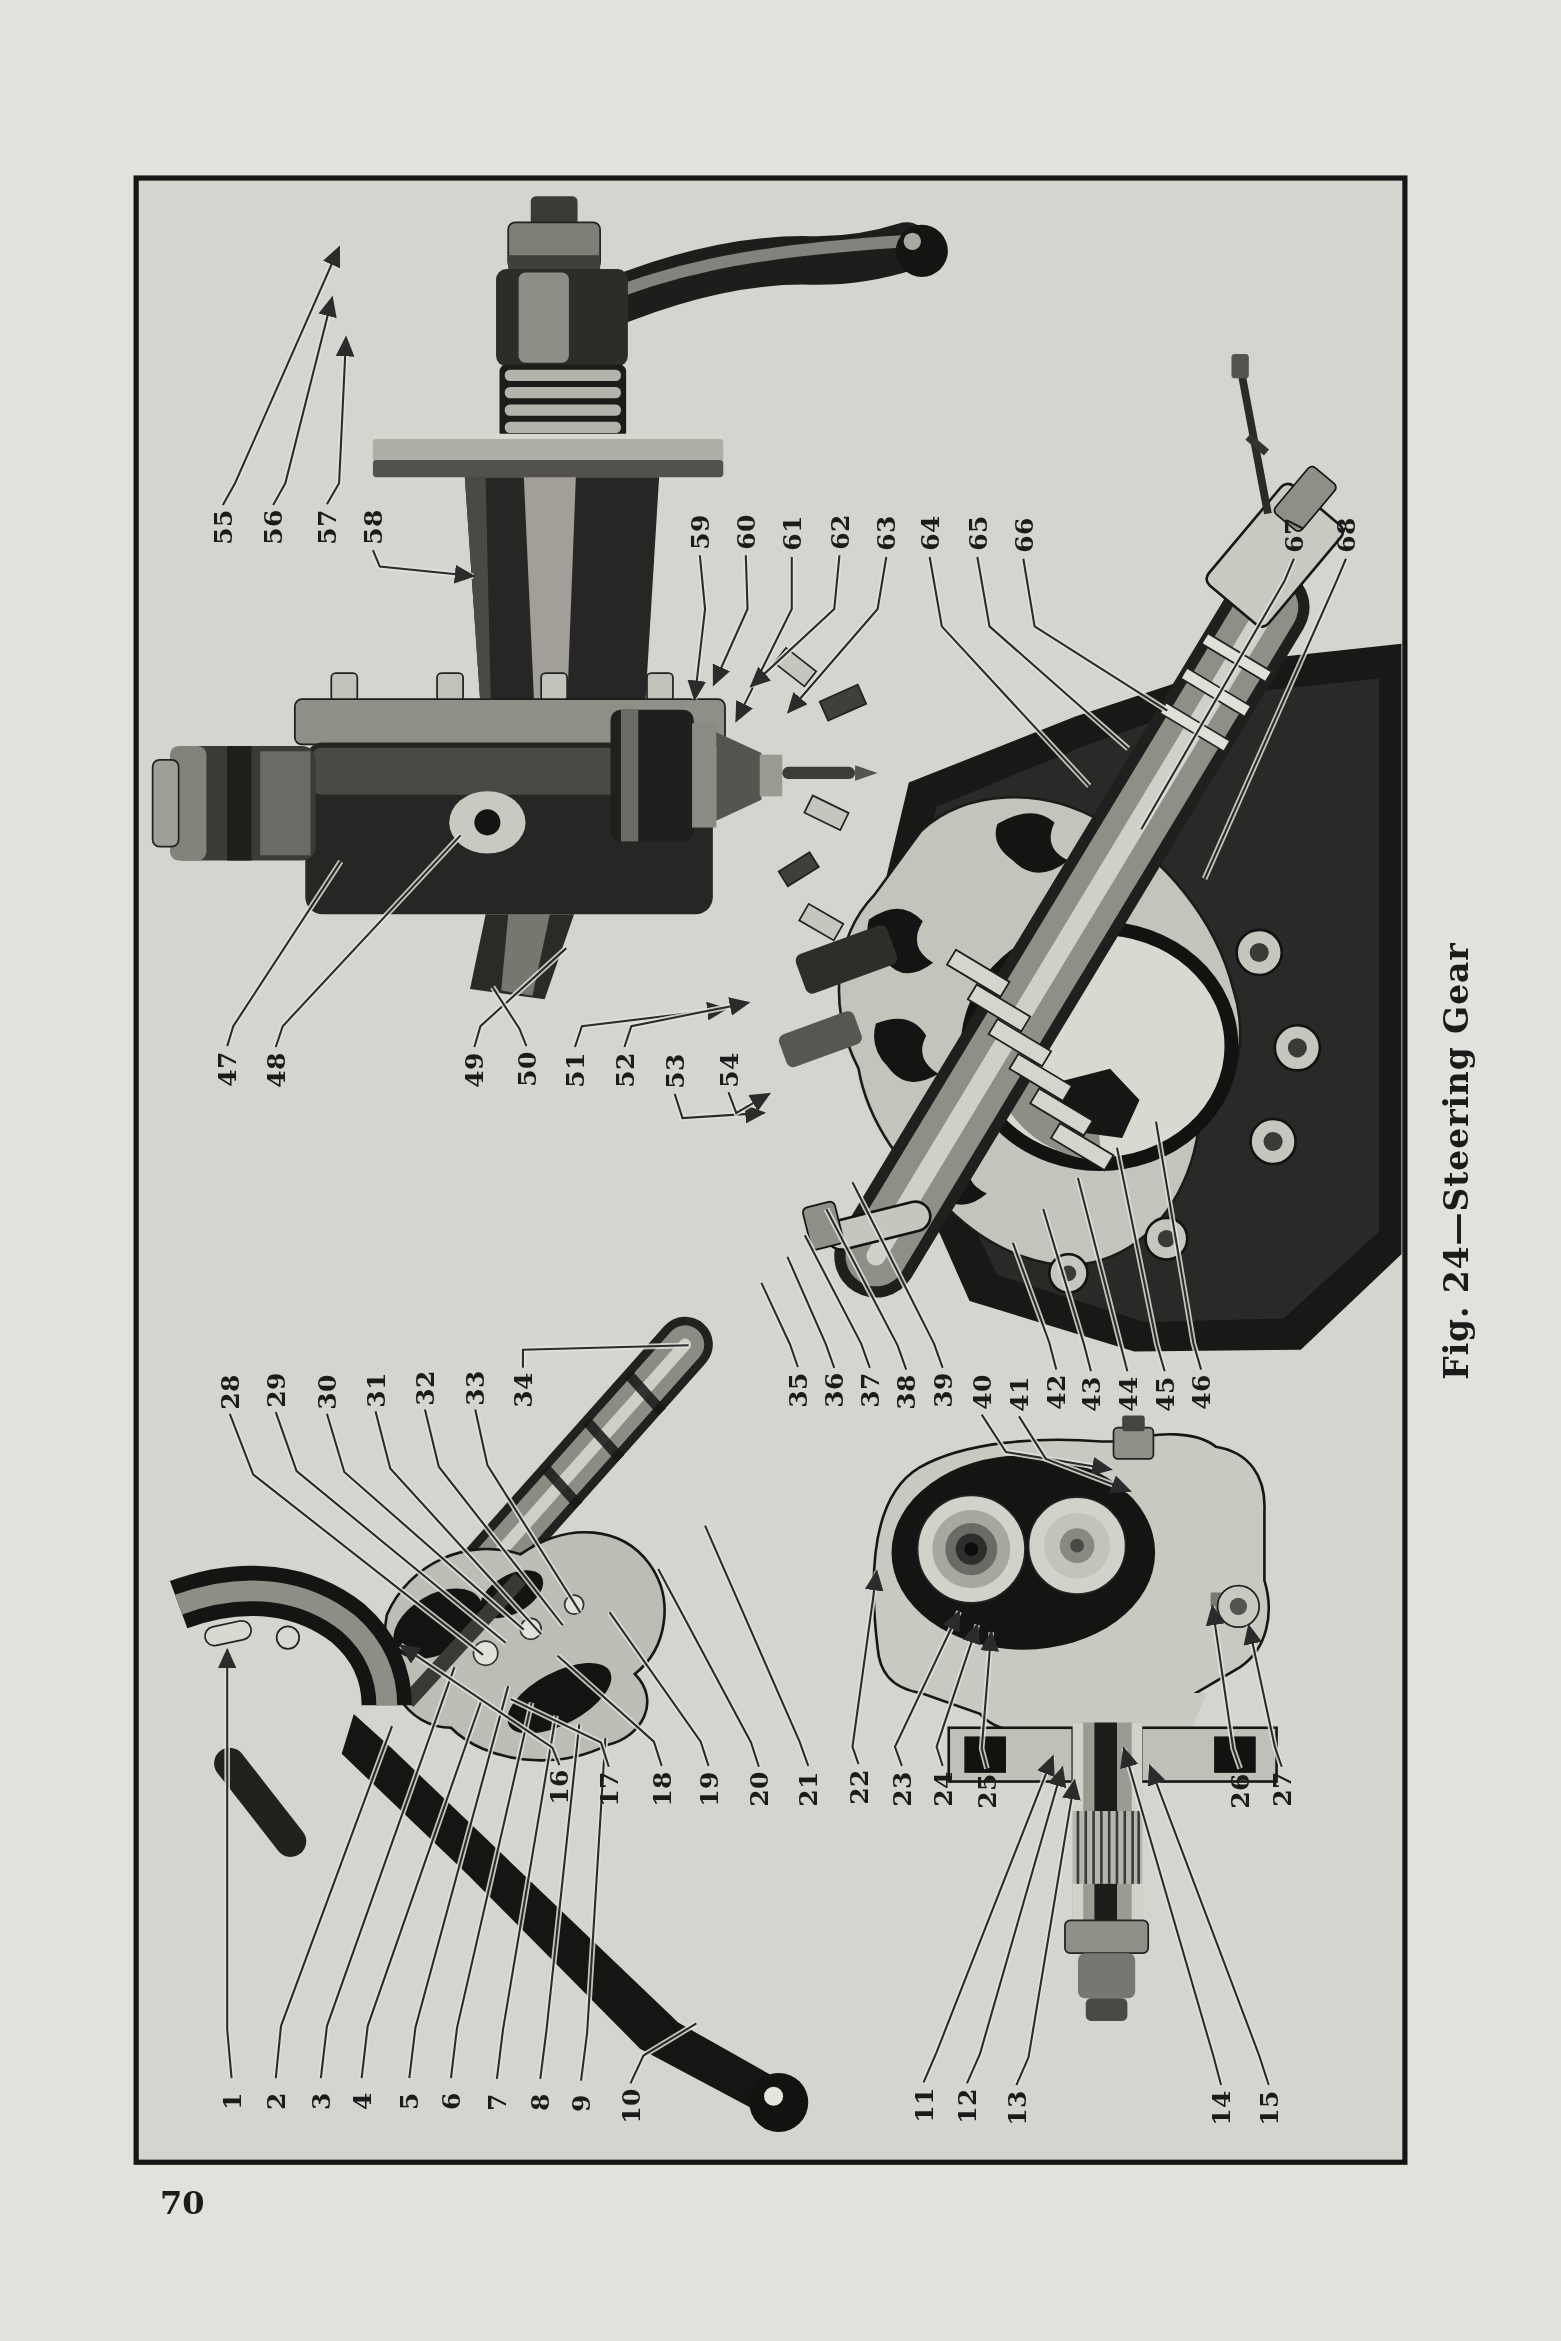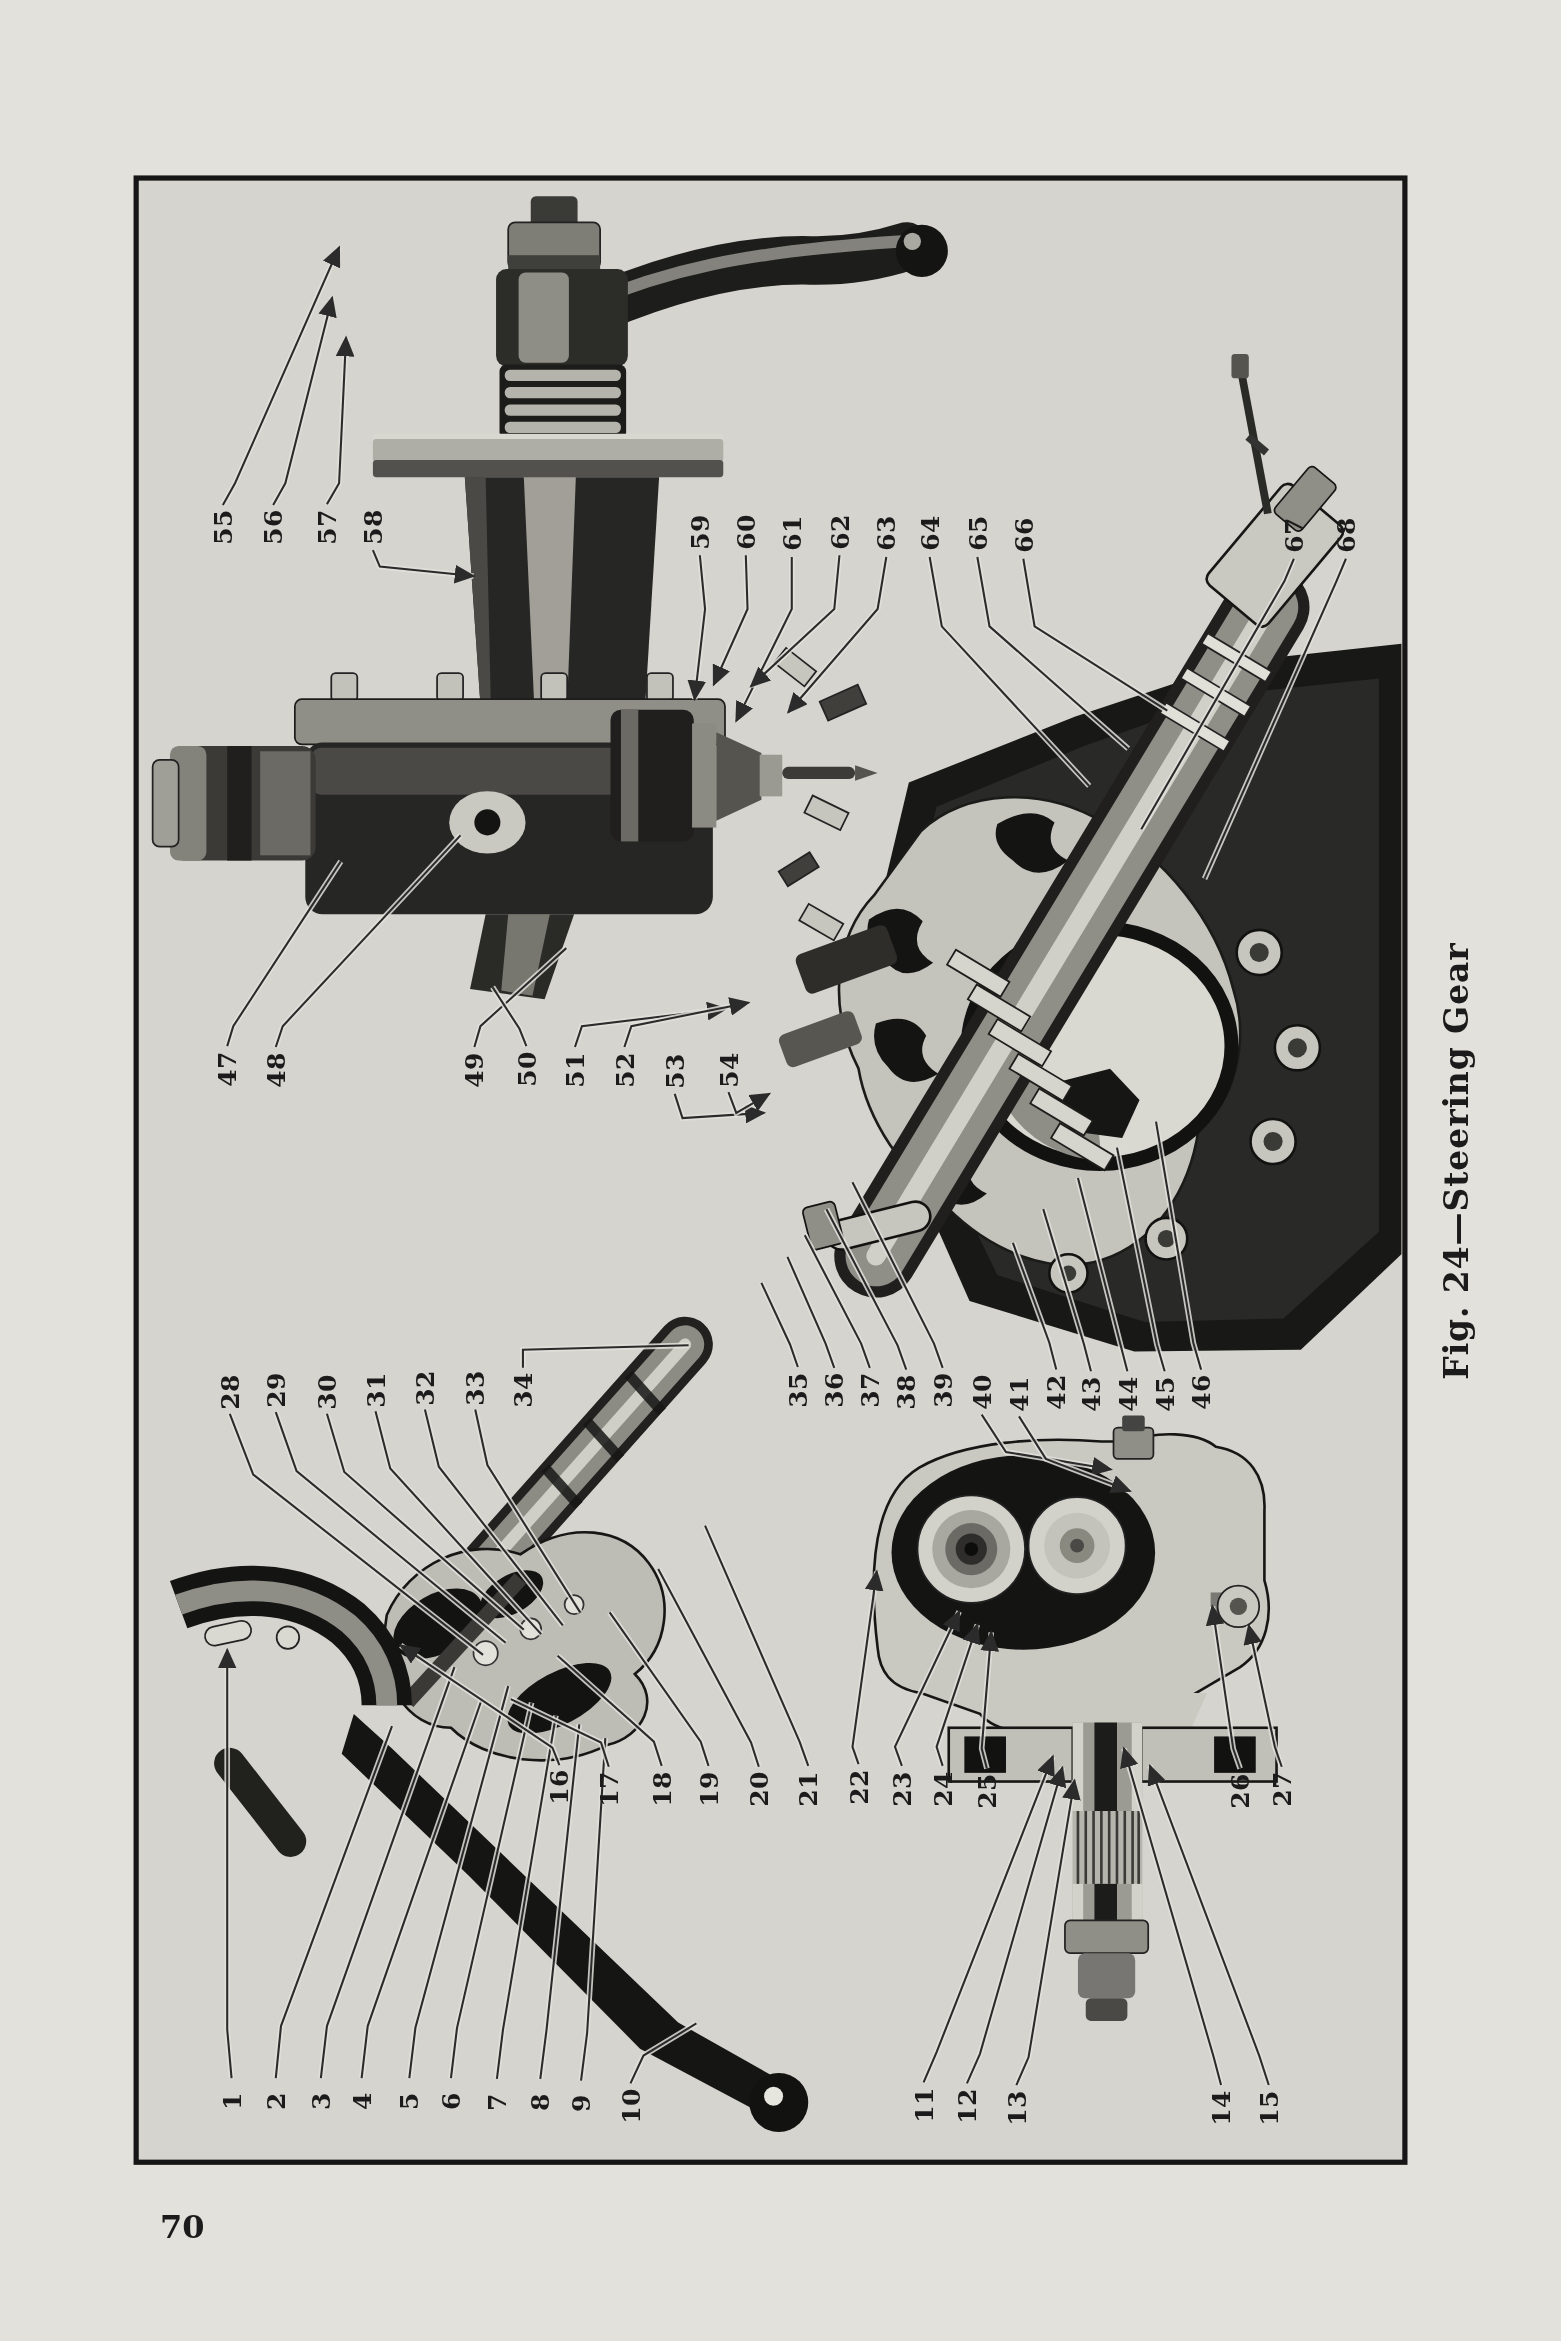--- a/index.html
+++ b/index.html
@@ -26,21 +26,20 @@
     font-family:"DejaVu Serif", serif;
     font-weight:700; font-size:33px;
     color:var(--ink,#1b1b1b);
     white-space:nowrap; letter-spacing:0.9px;
   }
   .page-number{
     position:absolute; left:160px; top:2184px;
     font-family:"DejaVu Serif", serif;
     font-weight:700; font-size:32px;
     color:var(--ink,#1b1b1b);
-    margin-top:24px;
   }
   .leader{fill:none; stroke:var(--leader,#2b2b2b); stroke-width:2.4;}
   .leader-halo{fill:none; stroke:#e2e1db; stroke-width:6.5; opacity:.85;}
 </style>
 </head>
 <body>
 
 <div class="page">
 
   <svg class="art-svg" width="1561" height="2342" viewBox="0 0 1800 2700">

